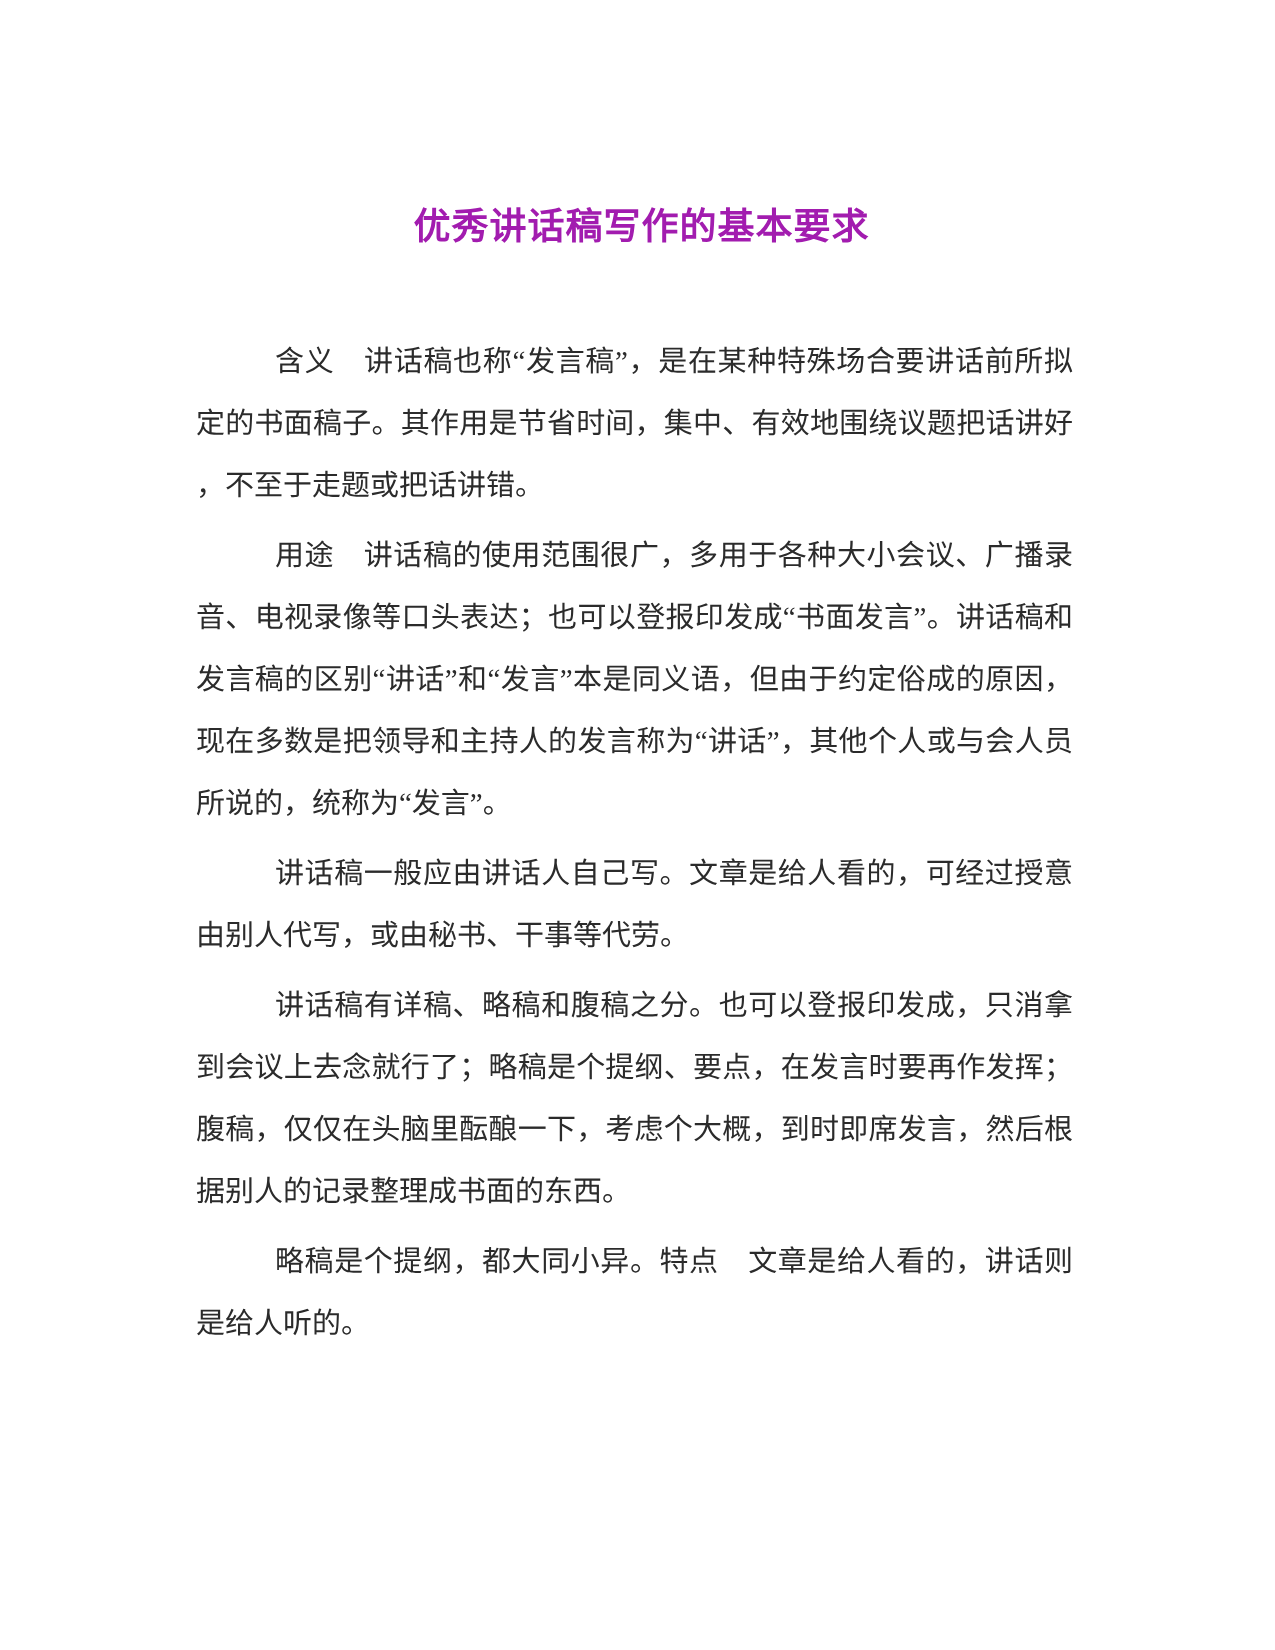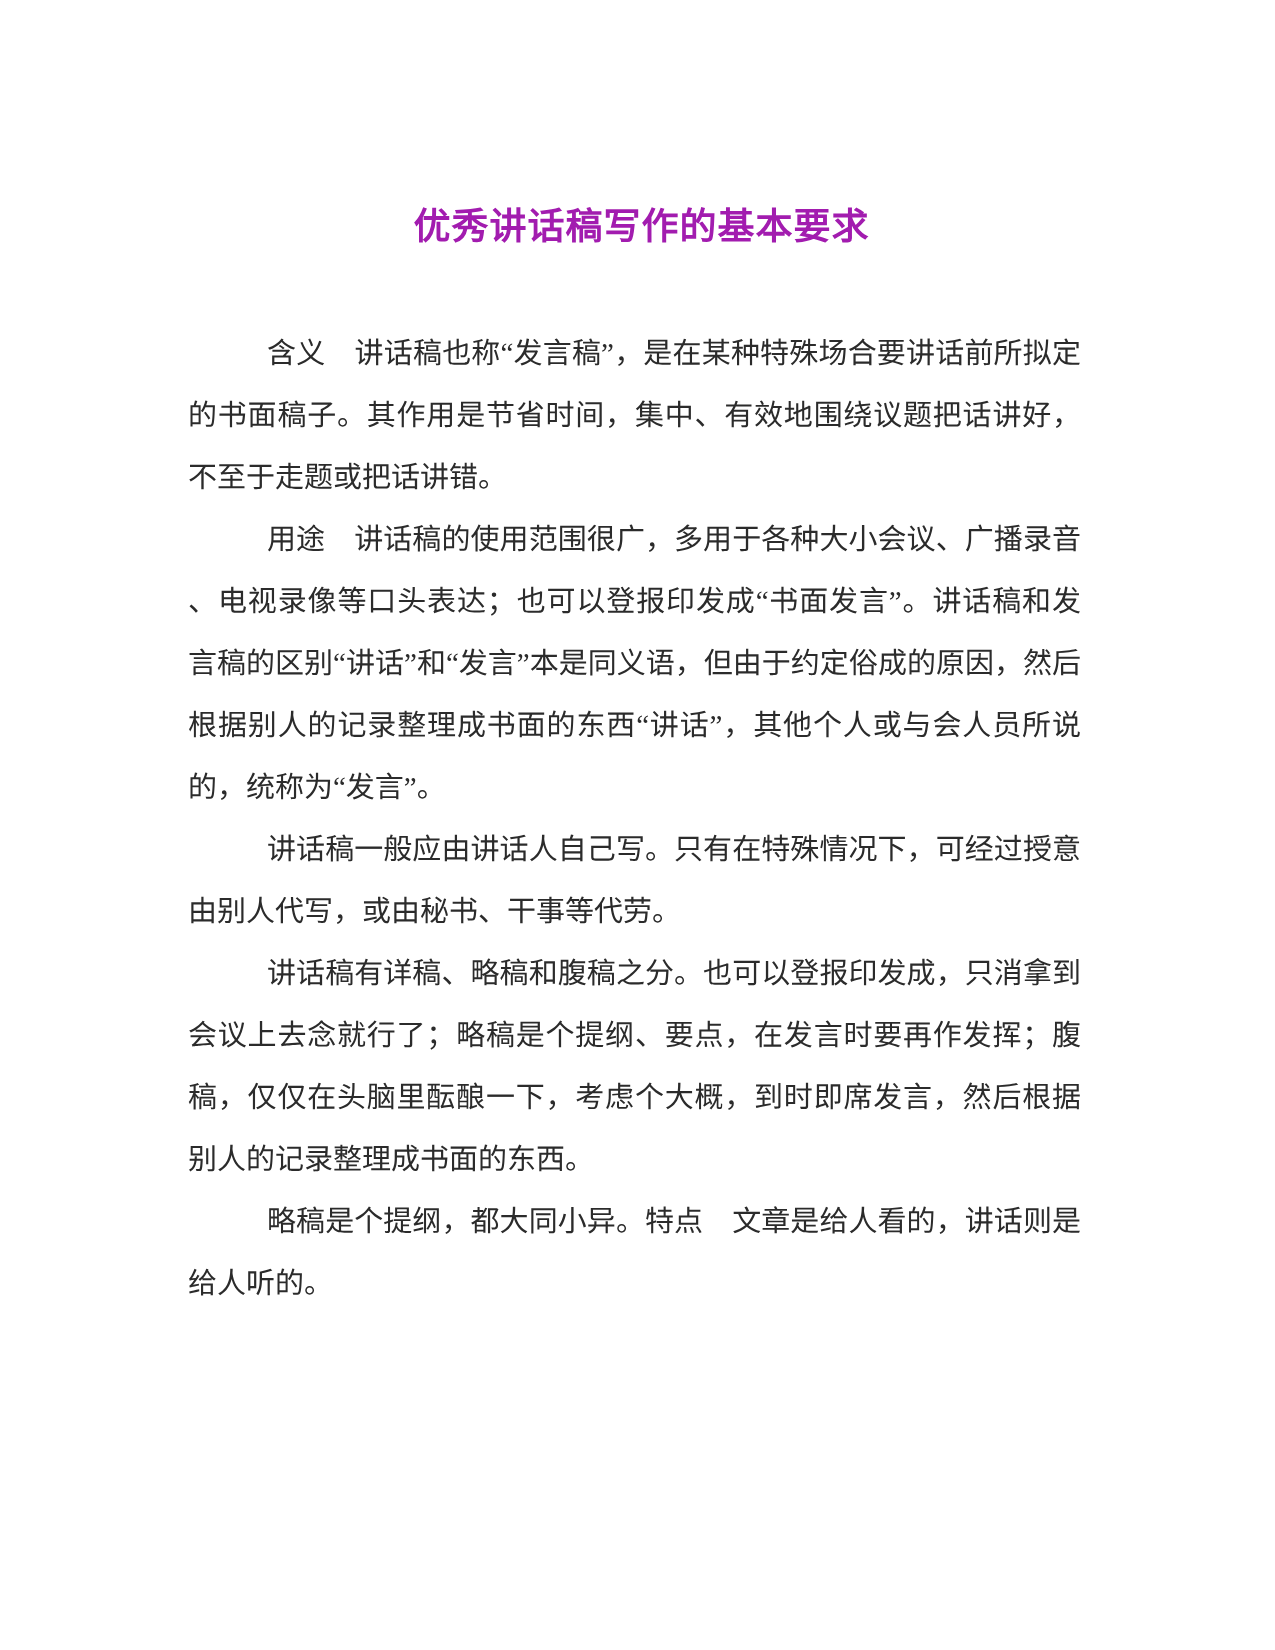--- a/index.html
+++ b/index.html
@@ -29,37 +29,37 @@
     letter-spacing: 1px;
     color: #a21caf;
   }
   .doc-body {
     position: absolute;
     top: 322px;
     left: 188px;
     width: 893px;
   }
   .para {
-    margin: 0;
+    margin: 8px;
     font-size: 29px;
     line-height: 62px;
     color: #2b2b2b;
     font-weight: 400;
     text-align: justify;
     text-indent: 79px;
     word-break: break-all;
     line-break: anywhere;
   }
 </style>
 </head>
 <body>
 
 <div class="page">
   <h1 class="doc-title">优秀讲话稿写作的基本要求</h1>
 
   <div class="doc-body">
     <p class="para">含义　讲话稿也称“发言稿”，是在某种特殊场合要讲话前所拟定的书面稿子。其作用是节省时间，集中、有效地围绕议题把话讲好，不至于走题或把话讲错。</p>
-    <p class="para">用途　讲话稿的使用范围很广，多用于各种大小会议、广播录音、电视录像等口头表达；也可以登报印发成“书面发言”。讲话稿和发言稿的区别“讲话”和“发言”本是同义语，但由于约定俗成的原因，然后根据别人的记录整理成书面的东西“讲话”，其他个人或与会人员所说的，统称为“发言”。</p>
-    <p class="para">讲话稿一般应由讲话人自己写。只有在特殊情况下，可经过授意由别人代写，或由秘书、干事等代劳。</p>
+    <p class="para">用途　讲话稿的使用范围很广，多用于各种大小会议、广播录音、电视录像等口头表达；也可以登报印发成“书面发言”。讲话稿和发言稿的区别“讲话”和“发言”本是同义语，但由于约定俗成的原因，现在多数是把领导和主持人的发言称为“讲话”，其他个人或与会人员所说的，统称为“发言”。</p>
+    <p class="para">讲话稿一般应由讲话人自己写。文章是给人看的，可经过授意由别人代写，或由秘书、干事等代劳。</p>
     <p class="para">讲话稿有详稿、略稿和腹稿之分。也可以登报印发成，只消拿到会议上去念就行了；略稿是个提纲、要点，在发言时要再作发挥；腹稿，仅仅在头脑里酝酿一下，考虑个大概，到时即席发言，然后根据别人的记录整理成书面的东西。</p>
     <p class="para">略稿是个提纲，都大同小异。特点　文章是给人看的，讲话则是给人听的。</p>
   </div>
 </div>
 
 </body></html>

